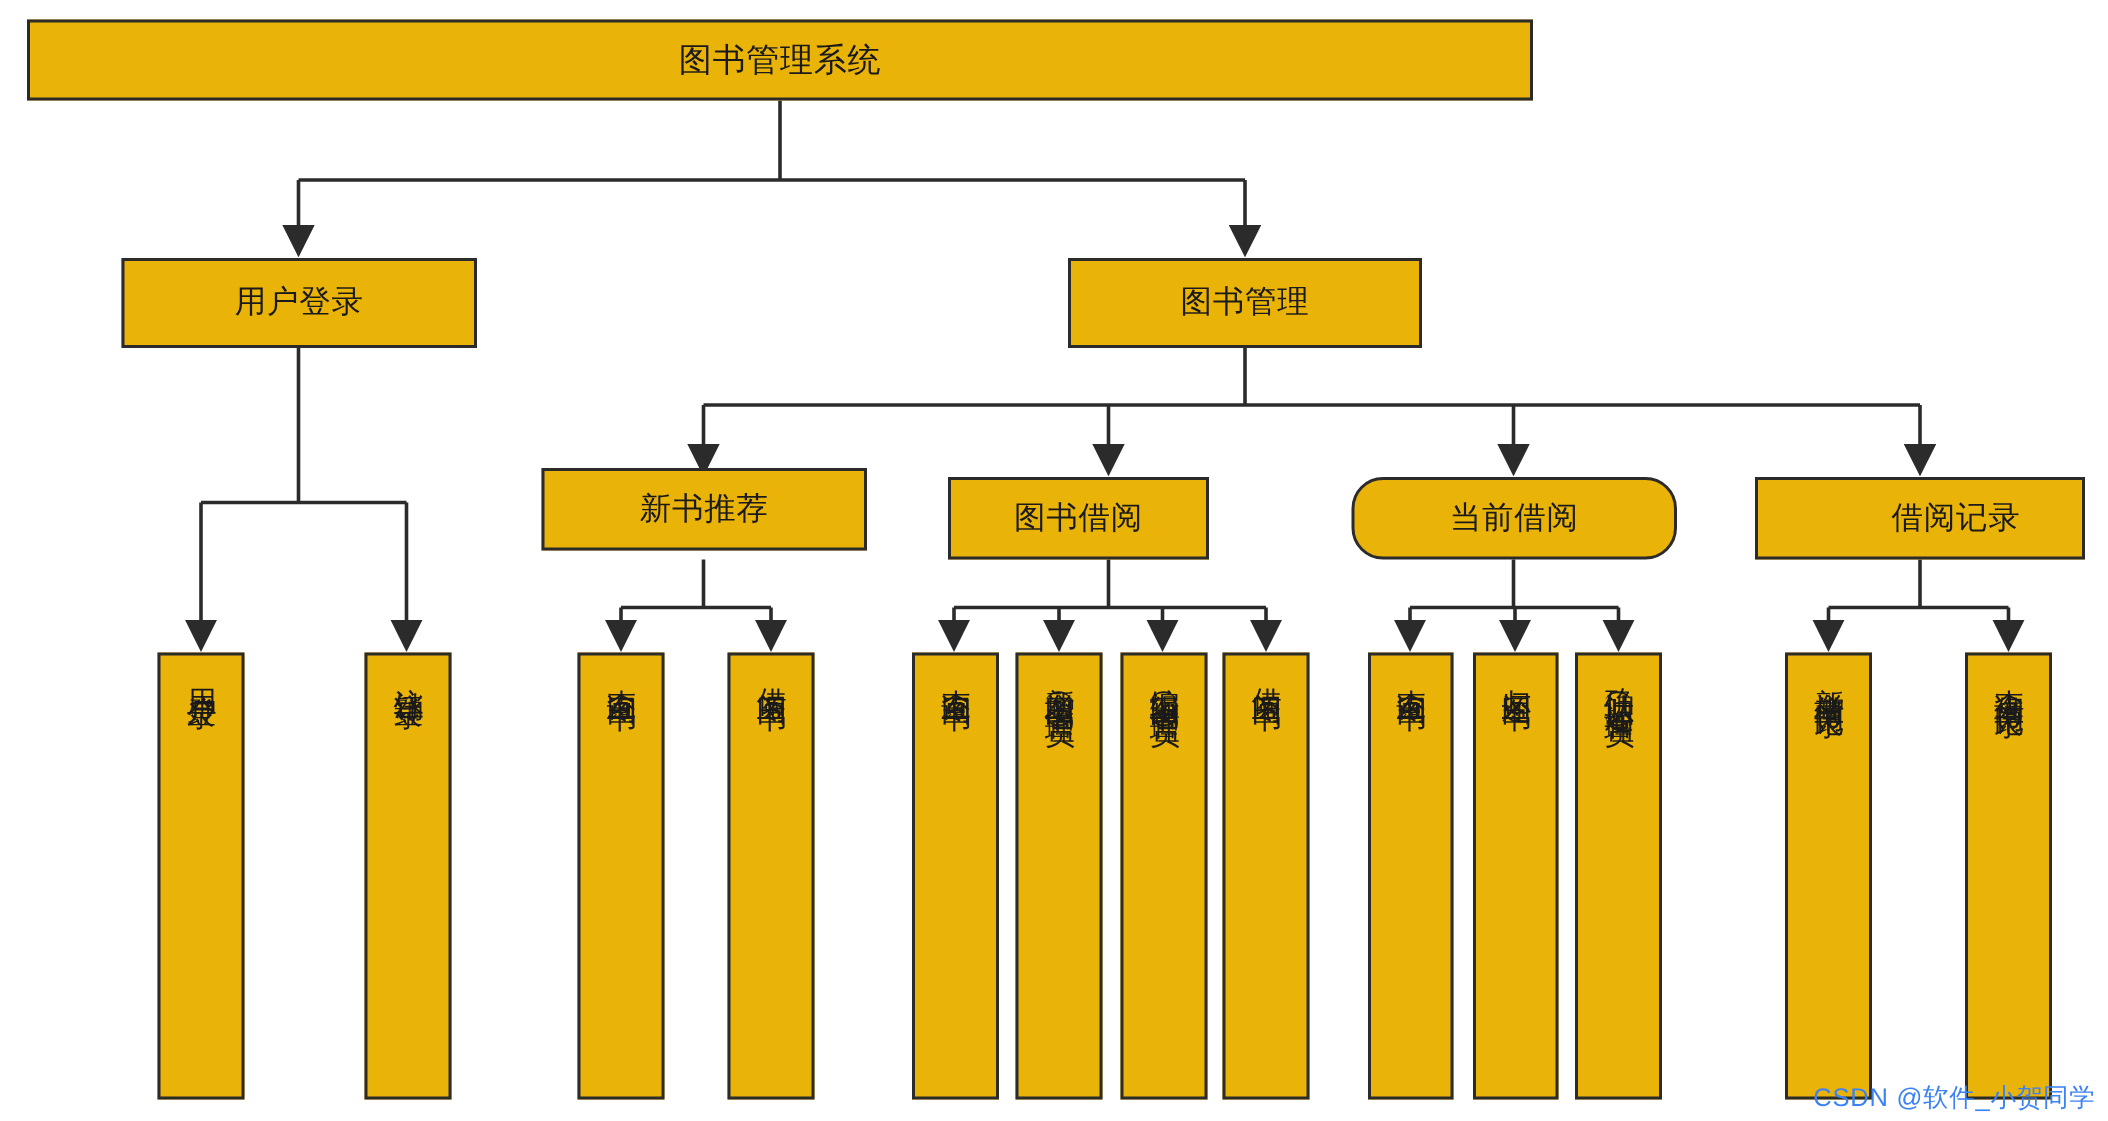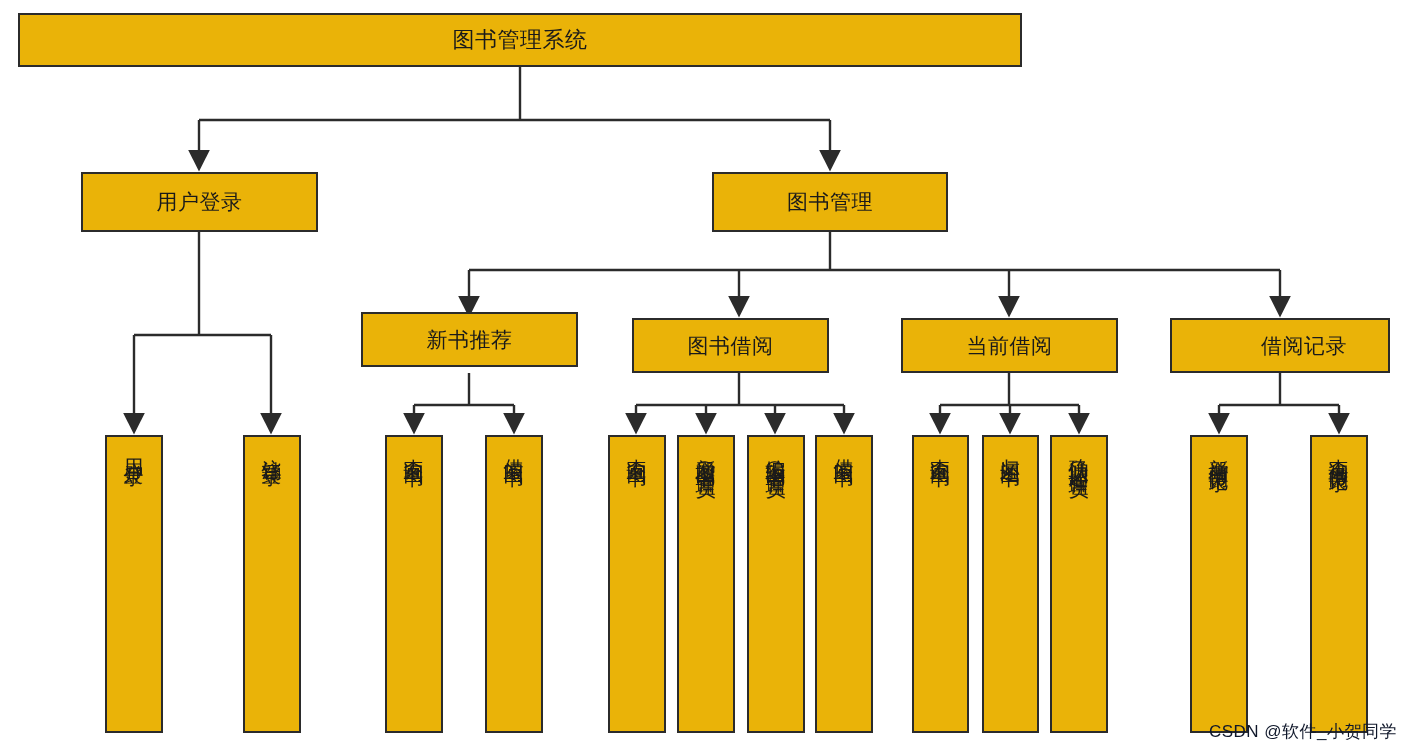--- a/index.html
+++ b/index.html
@@ -56,21 +56,21 @@
     letter-spacing: 3px;
     line-height: 1;
     white-space: nowrap;
     display: block;
   }
   #watermark {
     position: absolute;
     right: 8px;
     bottom: 4px;
     font-size: 17px;
-    color: #0f172a;
+    color: #3b82f6;
     white-space: nowrap;
     letter-spacing: 0.5px;
   }
 </style>
 </head>
 <body>
 
 <div id="canvas">
 
   <svg id="edges" viewBox="0 0 1405 747" width="1405" height="747" xmlns="http://www.w3.org/2000/svg">
@@ -130,24 +130,24 @@
   <div class="node h" style="left:81px; top:172px; width:237px; height:60px;">
     <span>用户登录</span>
   </div>
   <div class="node h" style="left:712px; top:172px; width:236px; height:60px;">
     <span>图书管理</span>
   </div>
 
   <div class="node h" style="left:361px; top:312px; width:217px; height:55px;">
     <span>新书推荐</span>
   </div>
-  <div class="node h" style="left:632px; top:318px; width:197px; height:55px;">
+  <div class="node h" style="left:632px; top:318px; width:174px; height:55px;">
     <span>图书借阅</span>
   </div>
-  <div class="node h" style="left:901px; top:318px; width:217px; height:55px;">
+  <div class="node h" style="left:901px; top:318px; width:217px; height:55px;border-radius:21px;">
     <span>当前借阅</span>
   </div>
   <div class="node h" style="left:1170px; top:318px; width:220px; height:55px;padding-left:48px;">
     <span>借阅记录</span>
   </div>
 
   <div class="node v" style="left:105px; top:435px; width:58px; height:298px;">
     <span class="vtext">用户登录</span>
   </div>
   <div class="node v" style="left:243px; top:435px; width:58px; height:298px;">

